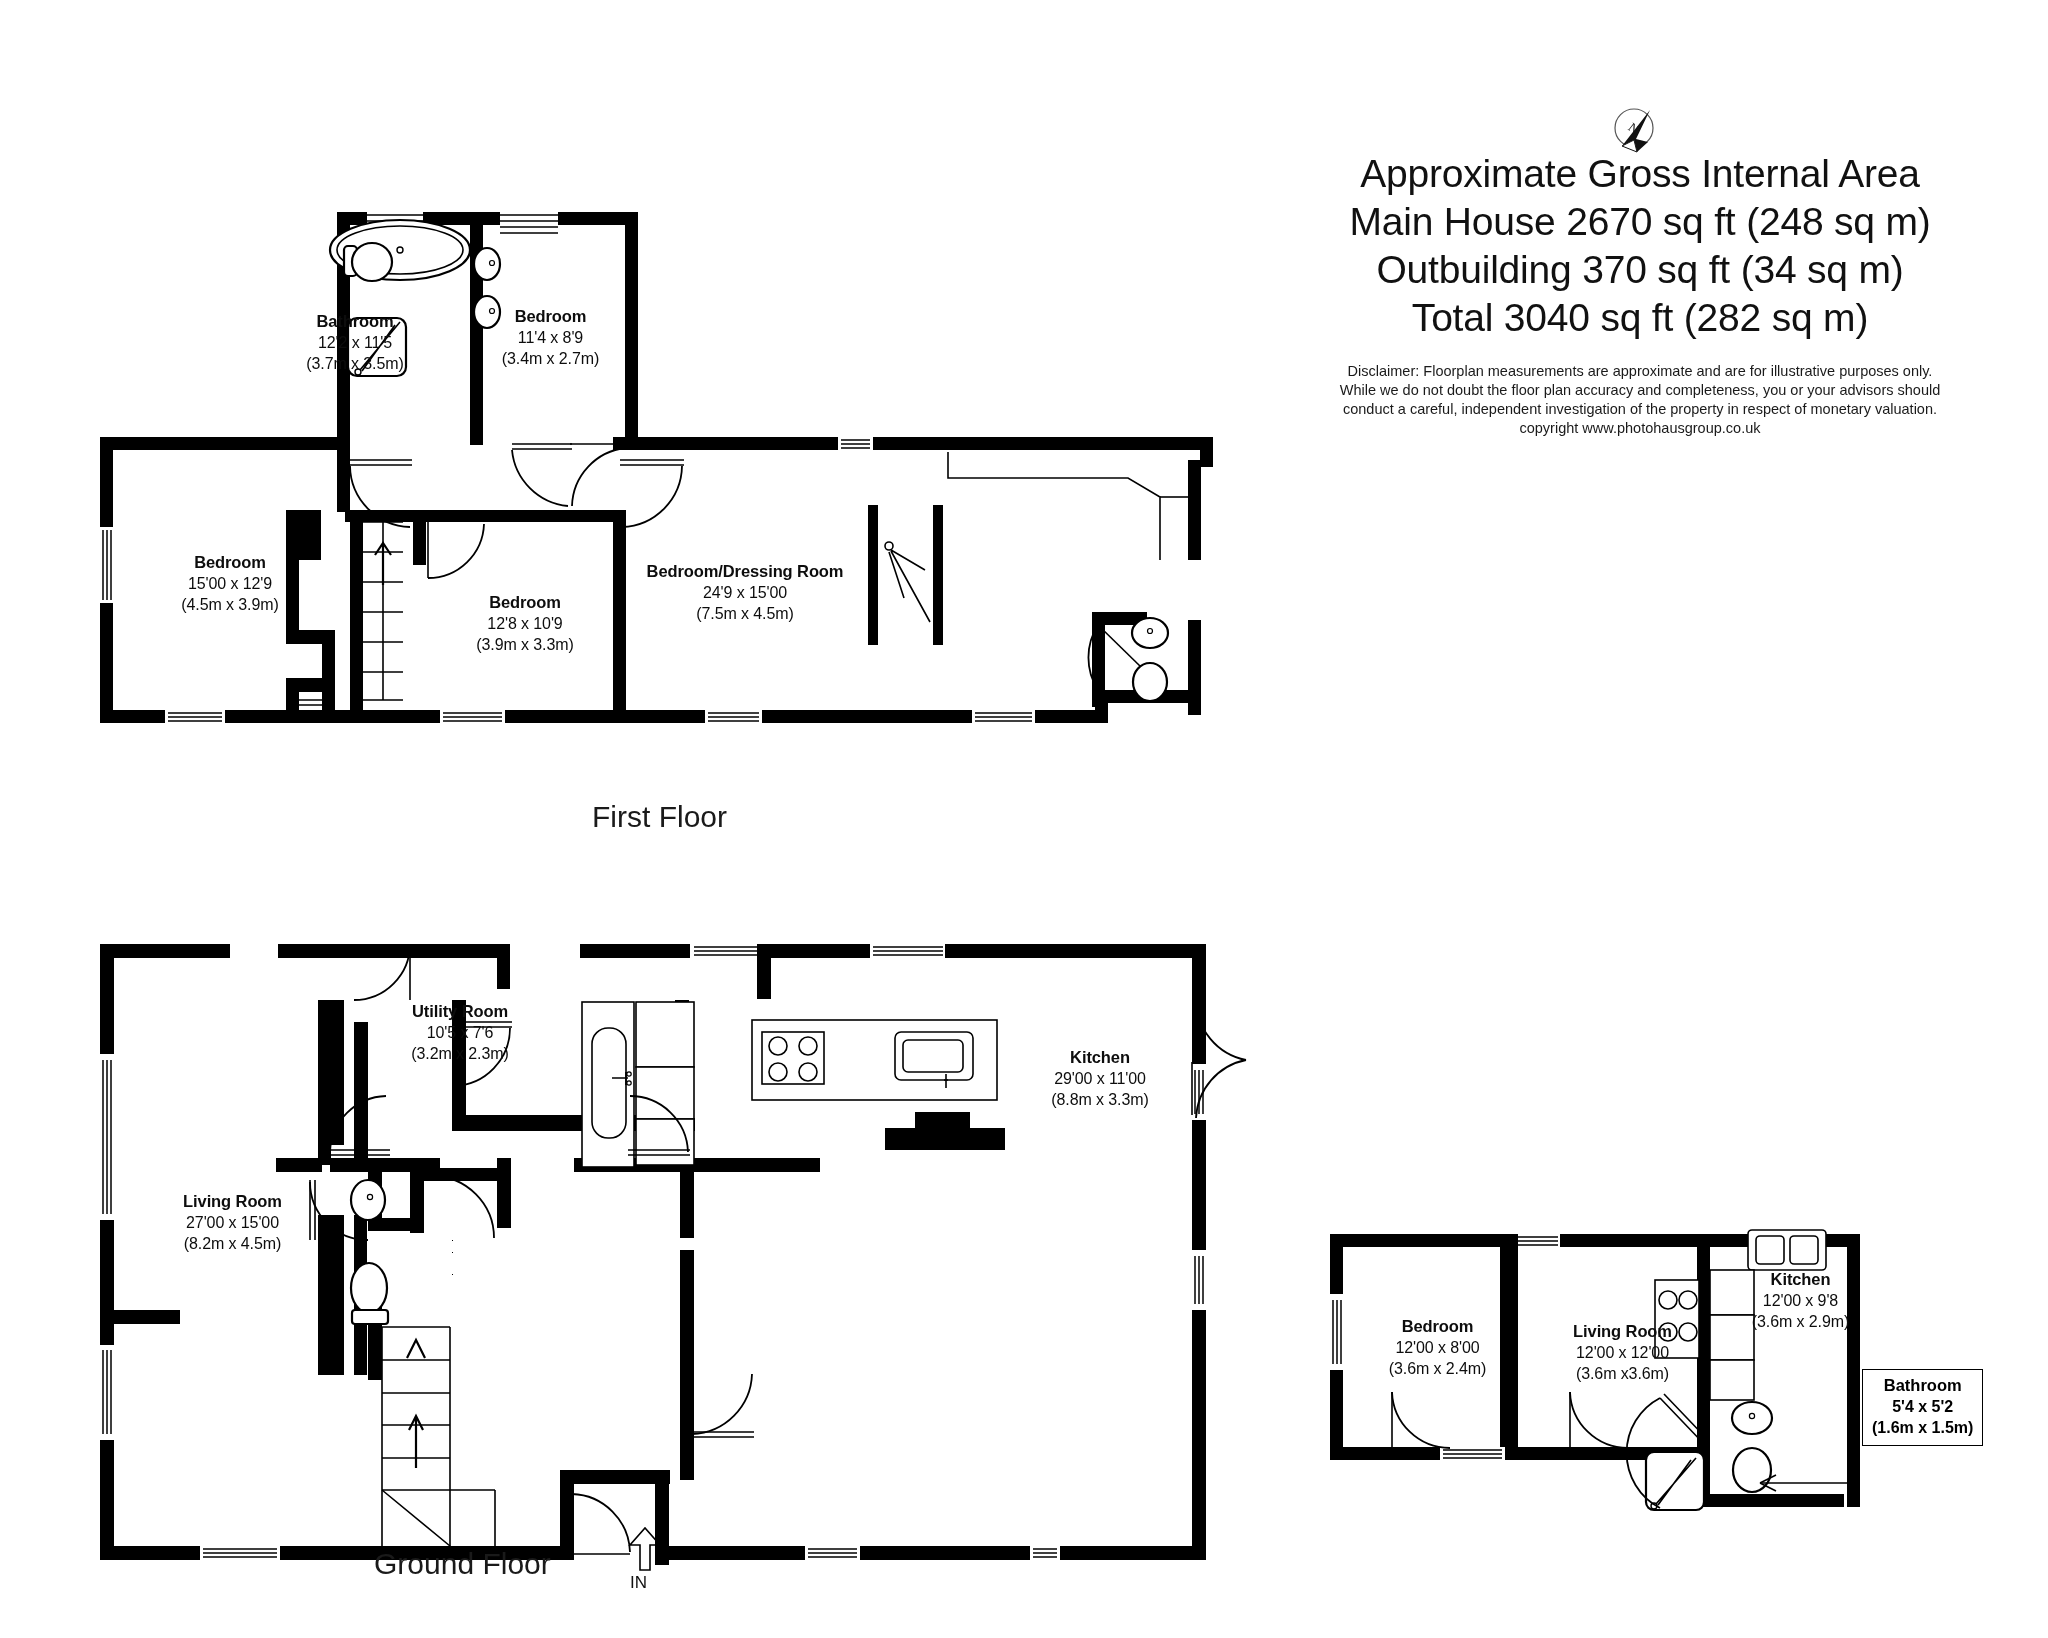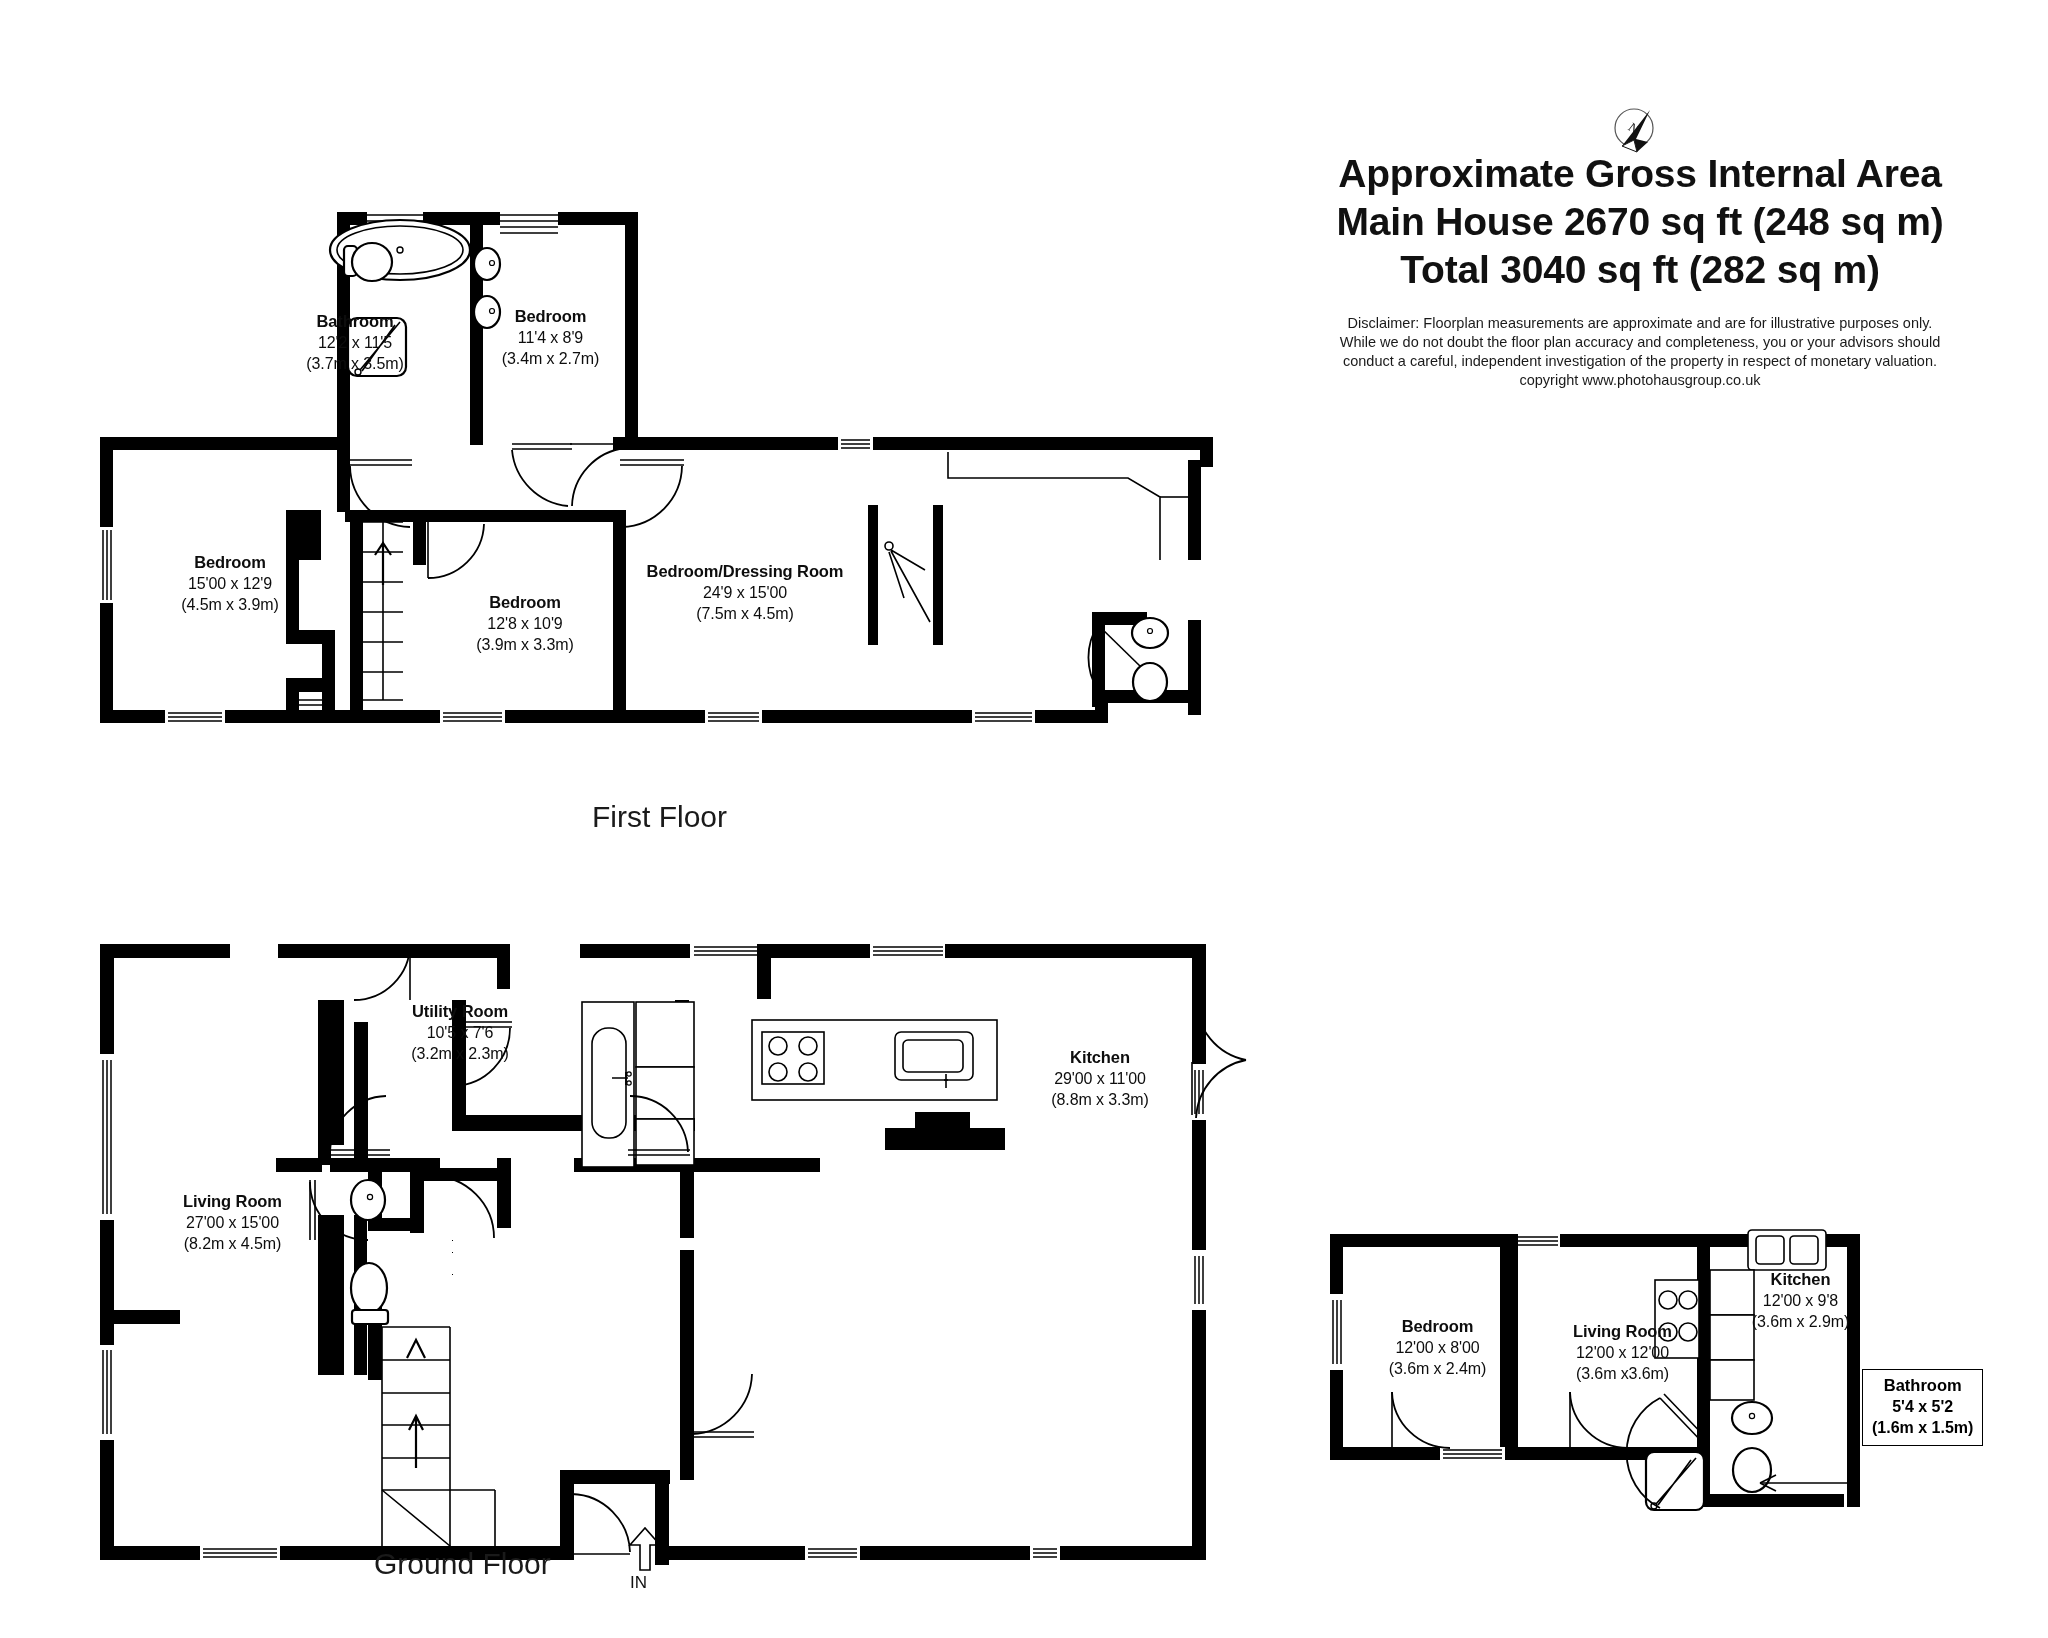--- a/index.html
+++ b/index.html
@@ -2,21 +2,21 @@
 <html><head>
 <meta charset="utf-8">
 <style>
   html,body{margin:0;padding:0;background:#ffffff;}
   body{width:2048px;height:1638px;position:relative;overflow:hidden;
        font-family:"Liberation Sans", sans-serif;color:#000;}
   #sheet{position:absolute;inset:0;width:2048px;height:1638px;}
 
   
   .header-block{position:absolute;left:1290px;top:150px;width:700px;text-align:center;}
-  .header-line{font-size:39px;line-height:48px;font-weight:700;letter-spacing:-0.2px;
+  .header-line{font-size:39px;line-height:48px;font-weight:400;letter-spacing:-0.2px;
                white-space:nowrap;color:#111;}
   .disclaimer{margin-top:20px;font-size:14.5px;line-height:19px;color:#1a1a1a;}
   .disclaimer div{white-space:nowrap;}
 
   
   .floor-caption{position:absolute;font-size:30px;color:#1a1a1a;white-space:nowrap;}
   #cap-first{left:592px;top:800px;}
   #cap-ground{left:374px;top:1547px;}
   .in-label{position:absolute;left:630px;top:1573px;font-size:17px;color:#111;}
 
@@ -51,20 +51,21 @@
       <circle cx="1634" cy="128" r="19" fill="none" stroke="#555" stroke-width="1.2"></circle>
       <path d="M1650 110 L1622 146 L1634 140 L1637 152 L1648 142 L1636 139 Z" fill="#111"></path>
       <path d="M1634 140 L1622 146 L1637 152 Z" fill="#fff" stroke="#111" stroke-width="1"></path>
       <text x="1634" y="133" font-family="Liberation Serif, serif" font-size="13" text-anchor="middle" transform="rotate(38 1634 128)" fill="#111">N</text>
     </g>
   </svg>
 
   <div class="header-block">
     <div class="header-line">Approximate Gross Internal Area</div>
     <div class="header-line">Main House 2670 sq ft (248 sq m)</div>
+    <div class="header-line">Outbuilding 370 sq ft (34 sq m)</div>
     <div class="header-line">Total 3040 sq ft (282 sq m)</div>
     <div class="disclaimer">
       <div>Disclaimer: Floorplan measurements are approximate and are for illustrative purposes only.</div>
       <div>While we do not doubt the floor plan accuracy and completeness, you or your advisors should</div>
       <div>conduct a careful, independent investigation of the property in respect of monetary valuation.</div>
       <div>copyright www.photohausgroup.co.uk</div>
     </div>
   </div>
 
   <svg width="2048" height="1638">

